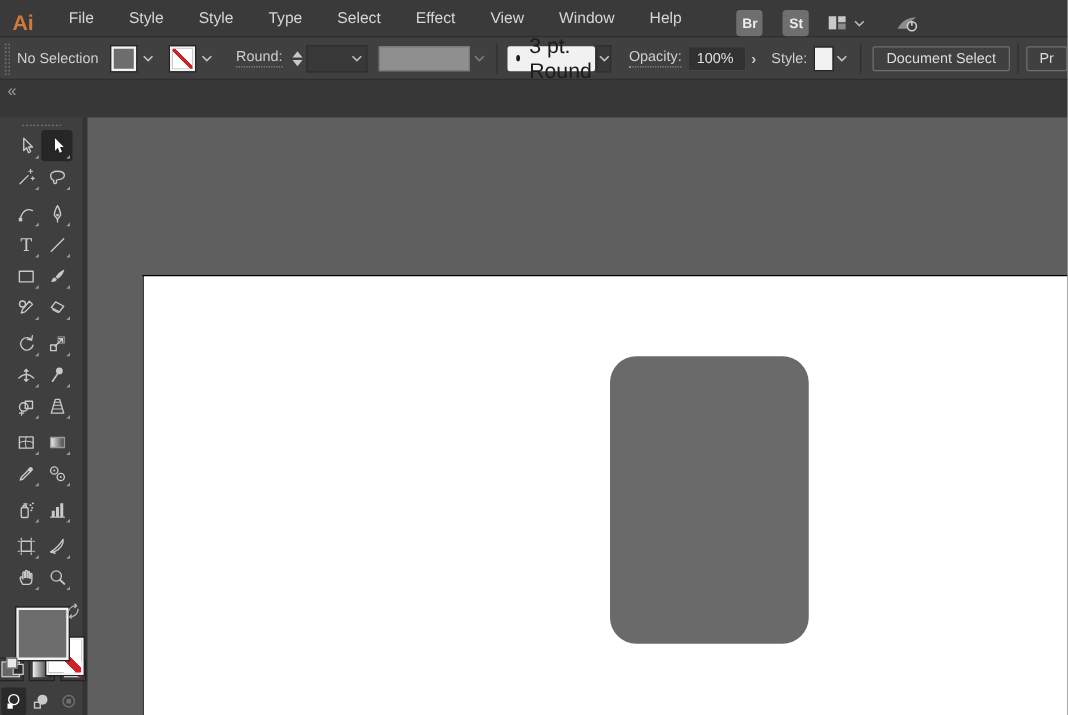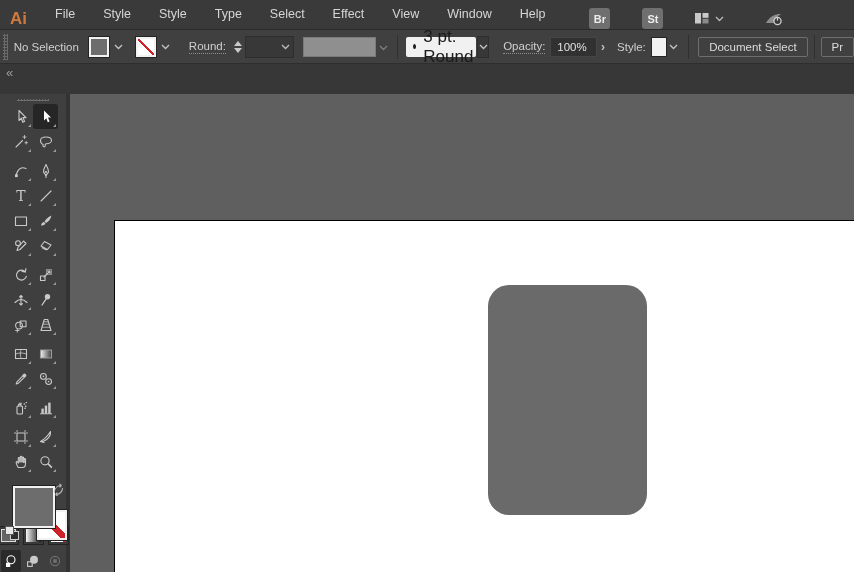--- a/index.html
+++ b/index.html
@@ -6,21 +6,21 @@
   html,body { width:854px; height:572px; overflow:hidden; }
   body { font-family:"Liberation Sans", sans-serif; background:#3a3a3a; position:relative;
          -webkit-font-smoothing:antialiased; }
 
   
   .menubar { height:30px; background:#3a3a3a; display:flex; align-items:flex-end; padding-left:8px;
              border-bottom:1px solid #2b2b2b; }
   .ai-logo { color:#d2comment; }
   .ai-logo { color:#cf7a3c; font-weight:bold; font-size:17px; margin:0 14px 0 2px; letter-spacing:0; }
   .menu-item { color:#d6d6d6; font-size:12.5px; padding:0 14px; height:30px; line-height:30px; cursor:default; }
-  .menubar-right { display:flex; align-items:center; margin-left:14px; gap:16px; }
+  .menubar-right { display:flex; align-items:center; margin-left:14px; gap:0; }
   .sq-btn { width:21px; height:21px; background:#6f6f6f; color:#ececec; border-radius:3px;
             font-size:11px; font-weight:bold; display:flex; align-items:center; justify-content:center; margin-left:16px; }
   .ws-wrap { display:flex; align-items:center; margin-left:15px; gap:5px; color:#b9b9b9; }
   .gpu-wrap { margin-left:24px; display:flex; align-items:center; }
 
   
   .controlbar { height:34px; background:#404040; display:flex; align-items:center; padding-left:3px;
                 border-bottom:1px solid #2e2e2e; font-size:11.5px; color:#cfcfcf; }
   .grip-v { width:6px; height:26px; margin-right:6px;
             background-image:radial-gradient(#6b6b6b 1px, transparent 1.1px); background-size:3px 3px; }

